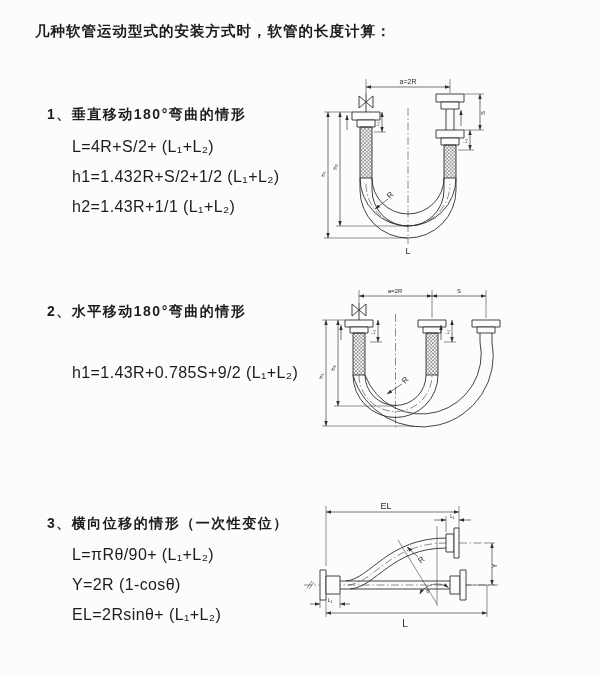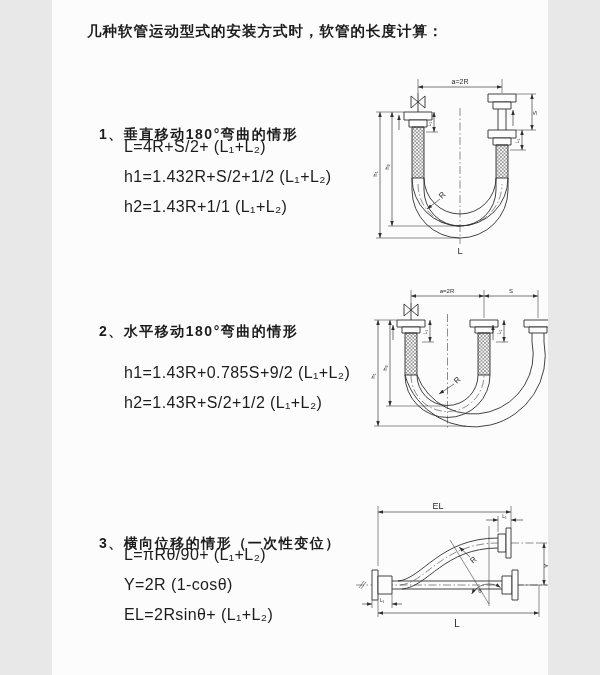--- a/index.html
+++ b/index.html
@@ -1,30 +1,30 @@
 <!DOCTYPE html>
 <html><head>
 <meta charset="utf-8">
 <style>
   html,body{margin:0;padding:0;background:#e8e8e8;}
   .page{
     position:relative;
-    width:496px;height:675px;
+    width:600px;height:675px;
     margin:0 auto;
     background:#fcfcfc;
     overflow:hidden;
     font-family:"Liberation Sans","DejaVu Sans",sans-serif;
     color:#1c1c1c;
   }
   .abs{position:absolute;white-space:nowrap;}
   .doc-title{
     font-size:14.5px;font-weight:bold;letter-spacing:1px;
   }
   .sec-heading{
-    font-size:14px;font-weight:bold;letter-spacing:1.5px;margin-top:20px;
+    font-size:14px;font-weight:bold;letter-spacing:1.5px;
   }
   .formula{
     font-size:16px;font-weight:400;letter-spacing:.4px;
   }
   svg.diag{position:absolute;overflow:visible;}
   svg.diag line, svg.diag path, svg.diag polygon, svg.diag rect{
     stroke:#2f2f2f;fill:none;stroke-width:.9;
     stroke-linecap:butt;vector-effect:non-scaling-stroke;
   }
   svg.diag .dim{stroke-width:.65;}
@@ -142,21 +142,20 @@
       <line class="ext" x1="20" y1="160" x2="92" y2="160"></line>
       <line class="dim" x1="24" y1="46" x2="24" y2="160" marker-start="url(#arr)" marker-end="url(#arr)"></line>
       <text class="t6" x="21" y="101" transform="rotate(-90 21 101)" text-anchor="middle">h₂</text>
     </g>
 
     <text class="t9" x="92" y="188" text-anchor="middle">L</text>
   </svg>
 
   <div class="abs sec-heading" style="left:47px;top:303px">2、水平移动180°弯曲的情形</div>
   <div class="abs formula" style="left:72px;top:364px">h1=1.43R+0.785S+9/2 (L₁+L₂)</div>
-  <div class="abs formula" style="left:72px;top:394px">h2=1.43R+S/2+1/2 (L₁+L₂)</div>
 
   <svg class="diag" style="left:314px;top:280px" width="245" height="168" viewBox="0 0 245 168">
     <line class="cl" x1="81.5" y1="34" x2="81.5" y2="150"></line>
 
     <g>
       <line class="ext" x1="45" y1="10" x2="45" y2="23"></line>
       <line class="ext" x1="118" y1="10" x2="118" y2="38"></line>
       <line class="ext" x1="172" y1="10" x2="172" y2="38"></line>
       <line class="dim" x1="45" y1="16" x2="118" y2="16" marker-start="url(#arr)" marker-end="url(#arr)"></line>
       <text class="t6" x="81" y="13" text-anchor="middle">a=2R</text>

